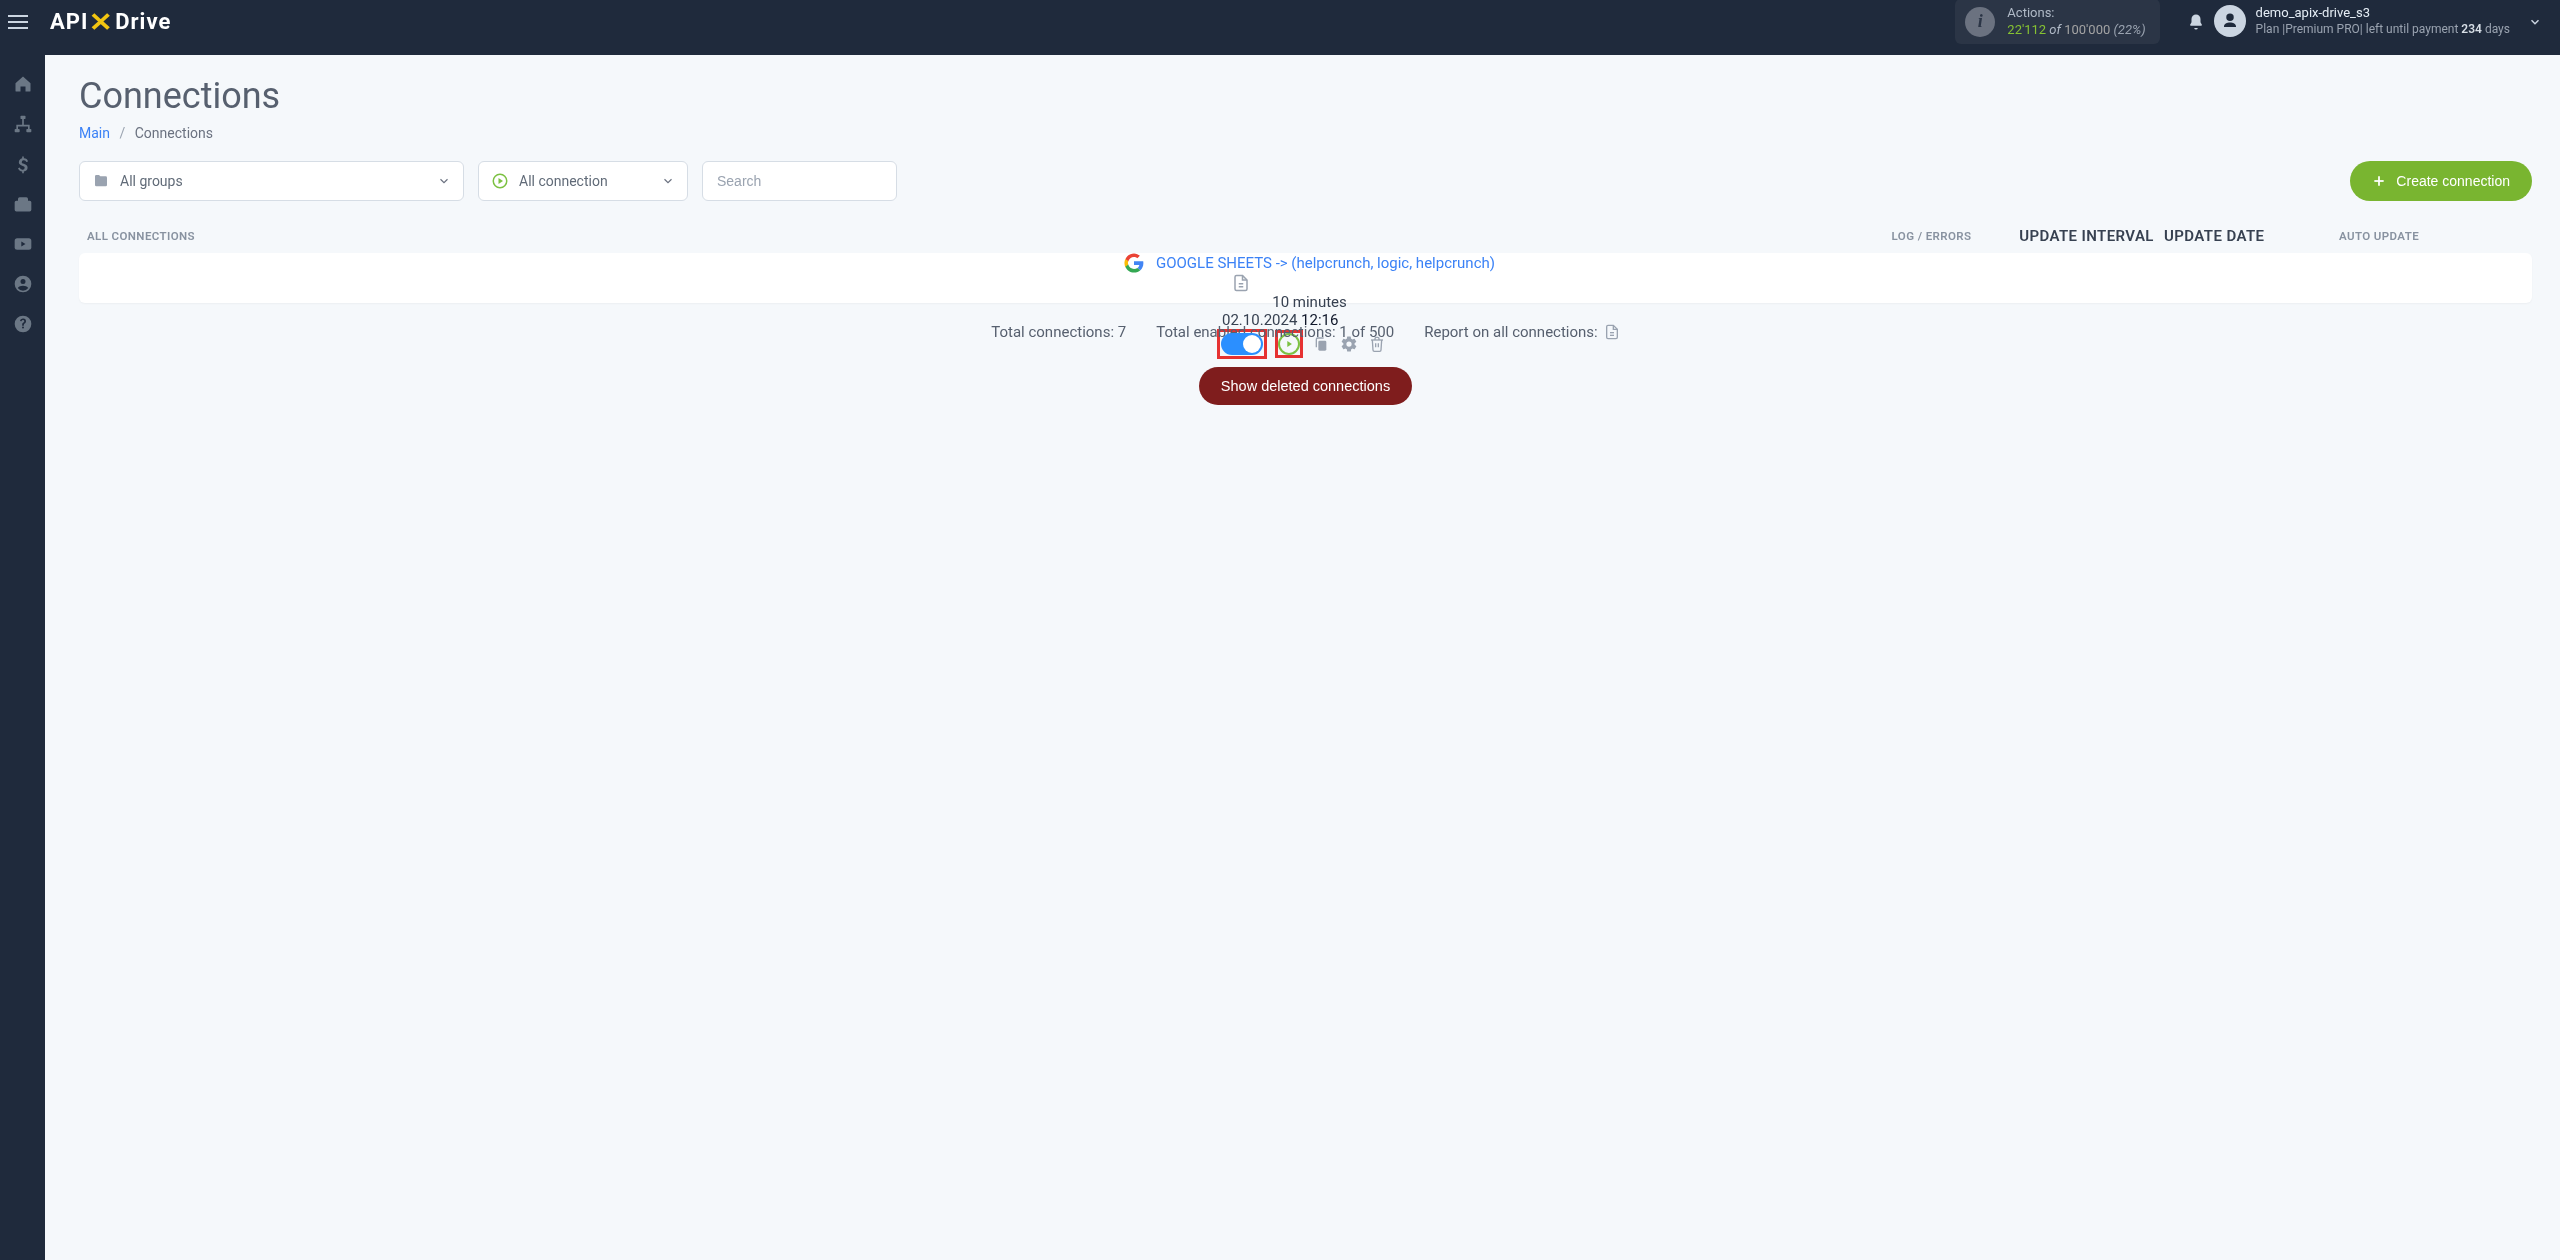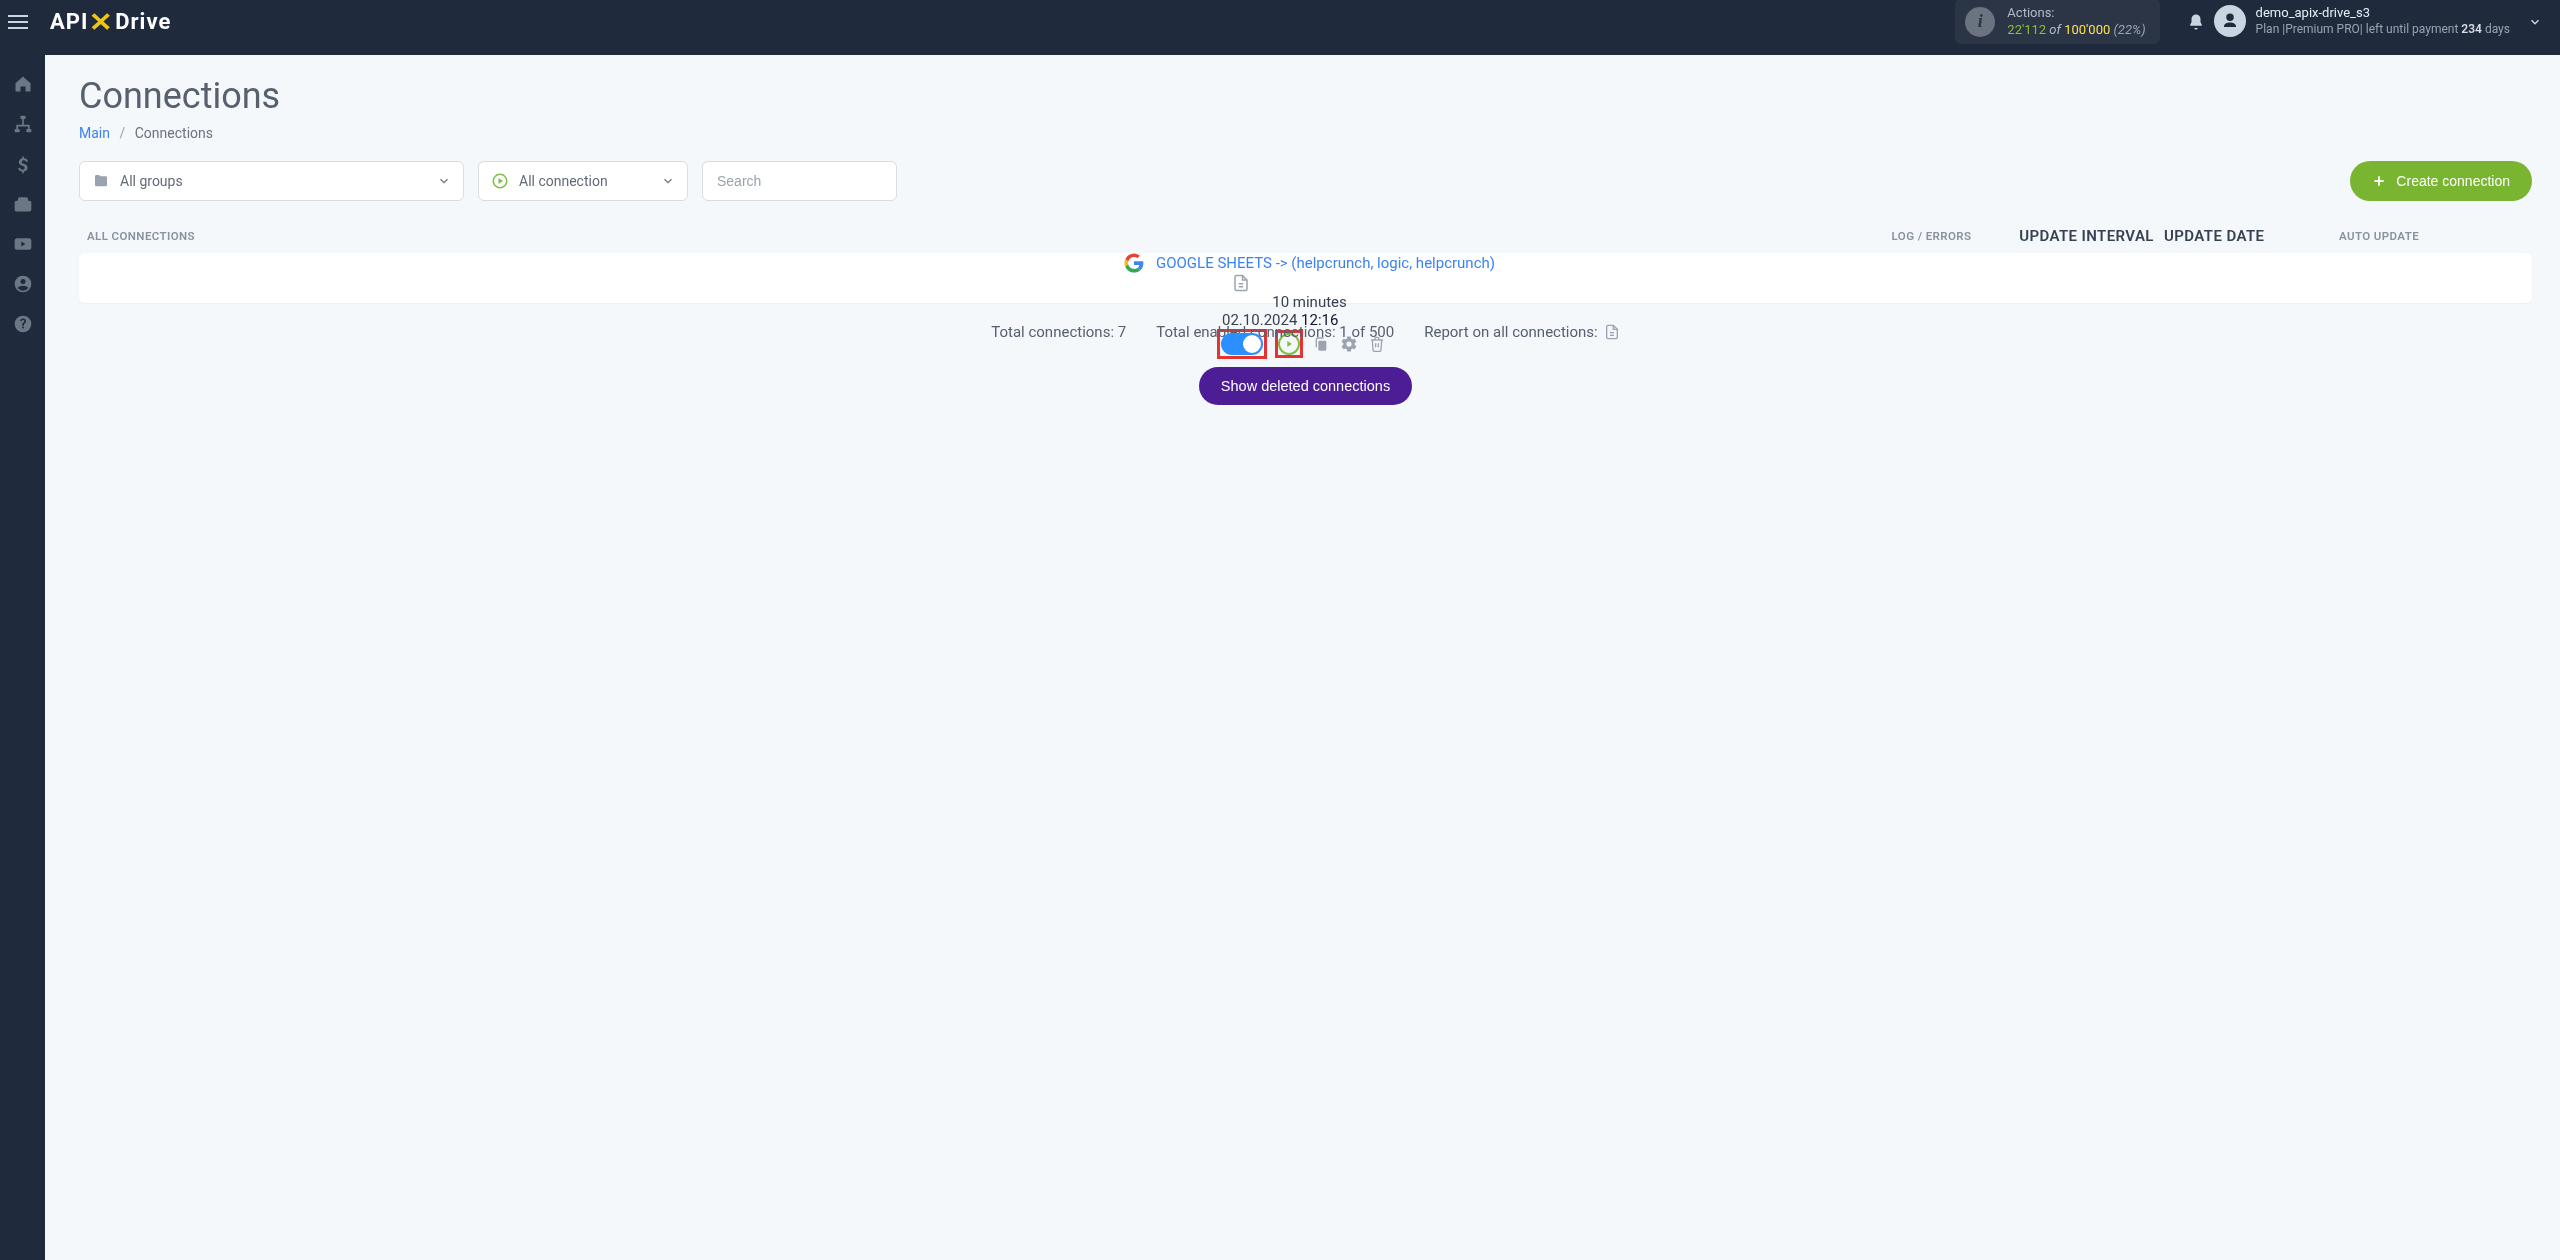--- a/index.html
+++ b/index.html
@@ -68,21 +68,21 @@
     background: #6b7280;
     border-radius: 50%;
     color: #2b3546;
     display:flex; align-items:center; justify-content:center;
     font-weight:bold; font-style: italic; font-family: Georgia, serif; font-size:18px;
   }
   .actions-text { font-size: 13px; line-height: 1.3; }
   .actions-text .lbl { color: #b0bac7; }
   .actions-text .used { color: #86c232; }
   .actions-text .of { color: #b0bac7; font-style: italic; }
-  .actions-text .total { color: #fde047; margin-top: 19px; }
+  .actions-text .total { color: #a3a3a3; margin-top: 19px; }
   .actions-text .pct { color: #9aa3b0; font-style: italic; }
   .bell-icon, .user-icon {
     width: 36px; height:36px;
     display:flex; align-items:center; justify-content:center;
     color: #cbd5e1;
     cursor:pointer;
   }
   .user-block {
     display:flex; align-items:center; gap:10px;
     cursor:pointer;
@@ -239,21 +239,21 @@
     color:#57606f;
     font-size:15px;
   }
   .summary .report { color:#57606f; display:flex; align-items:center; gap:6px;}
   .summary .report .file-icon { color:#9aa3b0; cursor:pointer;}
 
   .show-deleted {
     display:block;
     margin:26px auto 0;
     height:38px;
-    background:#4c1d95;
+    background:#7f1d1d;
     color:#fff;
     border:none; border-radius:19px;
     padding:0 22px;
     font-size:14.5px; font-weight:500;
     cursor:pointer;
   }
 
   
   svg { display:block; }
 </style>

